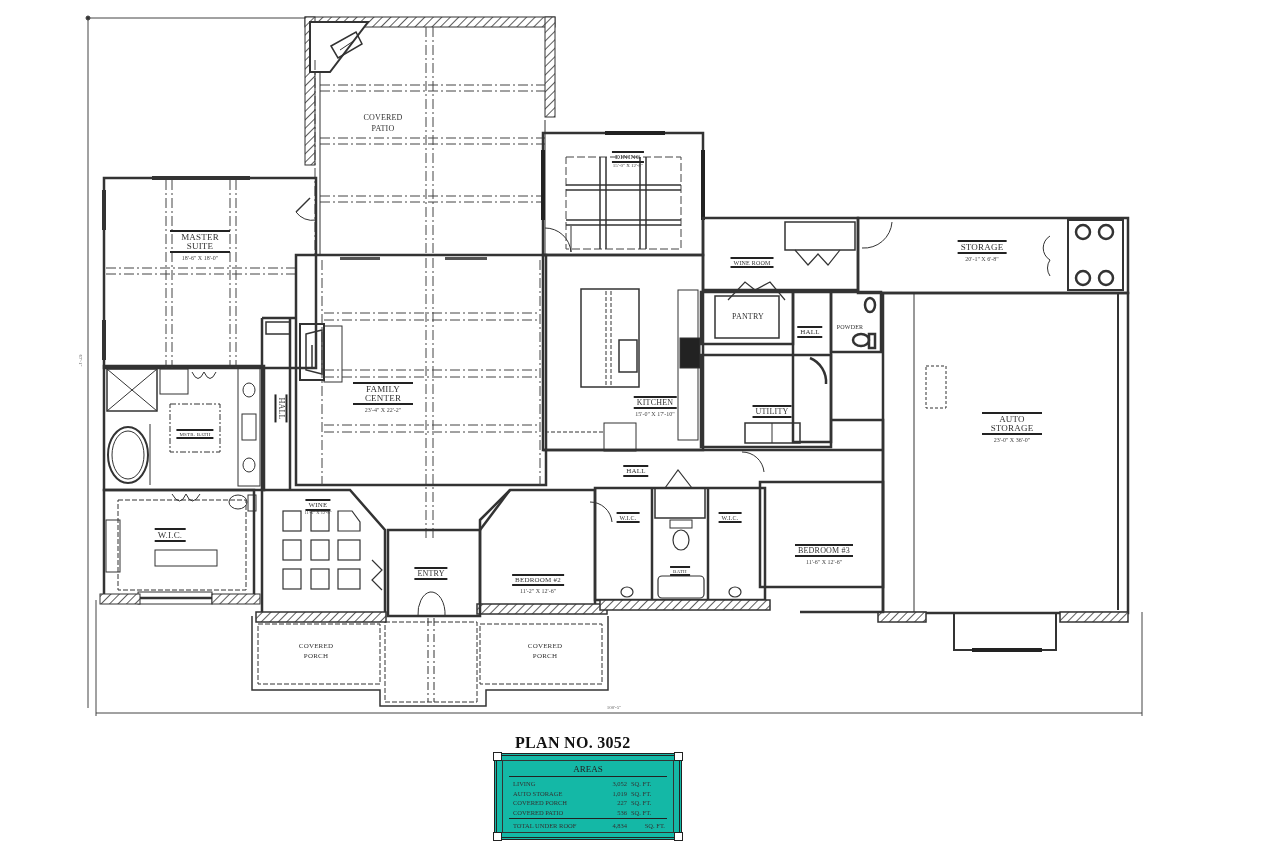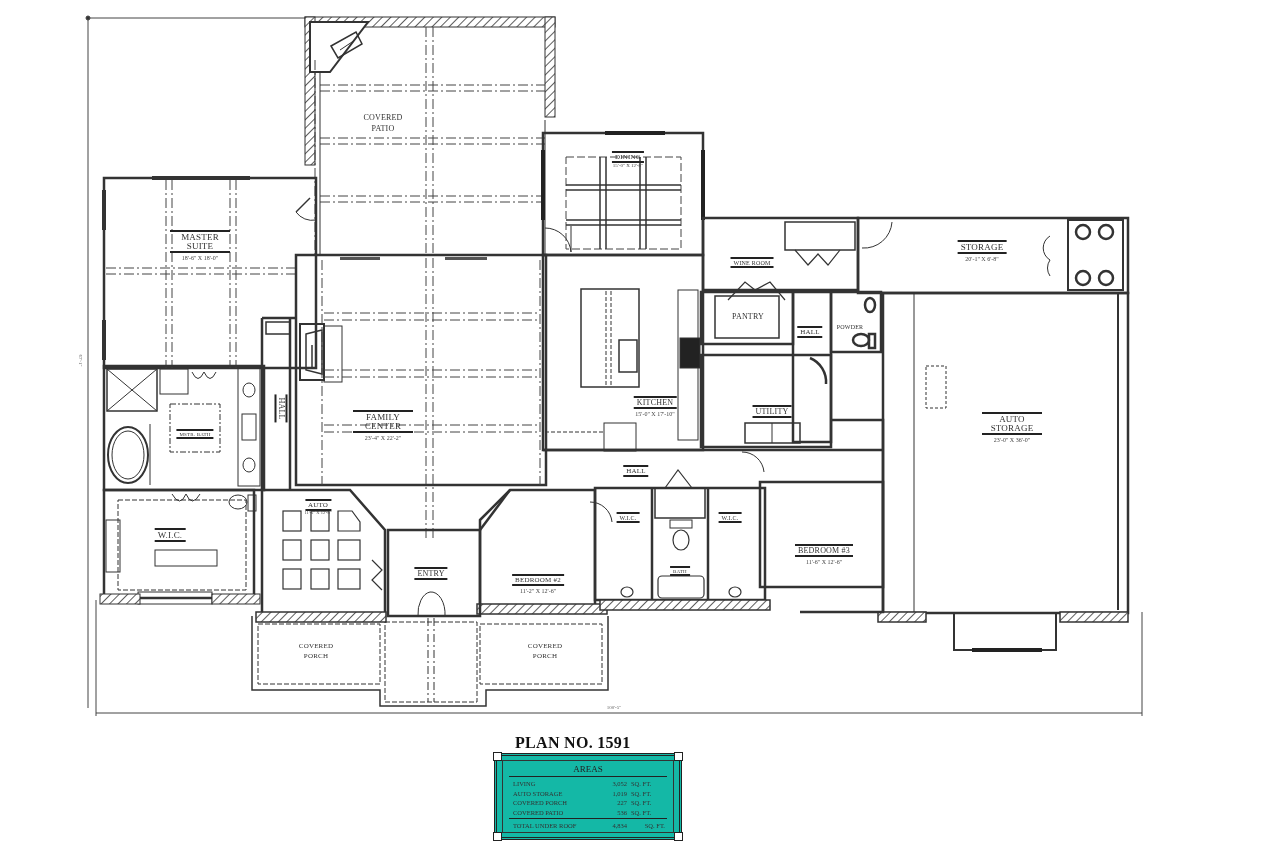--- a/index.html
+++ b/index.html
@@ -279,21 +279,21 @@
 </div>
 <div class="lbl" style="left:195px;top:423px;">
   <span class="nm ul" style="font-size:5px;">MSTR. BATH</span>
 </div>
 <div class="lbl" style="left:170px;top:525px;">
   <span class="nm ul" style="font-size:9px;">W.I.C.</span>
 </div>
 <div class="lbl vert" style="left:283px;top:400px;">
   <span class="nm ul" style="font-size:8px;">HALL</span>
 </div>
-<div class="lbl" style="left:383px;top:382px;width:60px;margin-top:28px;">
+<div class="lbl" style="left:383px;top:382px;width:60px;">
   <span class="nm ul" style="white-space:normal;font-size:9px;">FAMILY CENTER</span>
   <span class="dm">23'-4" X 22'-2"</span>
 </div>
 <div class="lbl" style="left:628px;top:122px;margin-top:24px;">
   <span class="nm ul" style="font-size:7px;">DINING</span>
   <span class="dm" style="font-size:5px;margin-top:0;">15'-0" X 12'-8"</span>
 </div>
 <div class="lbl" style="left:655px;top:392px;">
   <span class="nm ul" style="font-size:8px;">KITCHEN</span>
   <span class="dm">15'-0" X 17'-10"</span>
@@ -315,21 +315,21 @@
 </div>
 <div class="lbl" style="left:982px;top:237px;">
   <span class="nm ul" style="font-size:9px;text-align:center;">STORAGE</span>
   <span class="dm">20'-1" X 6'-8"</span>
 </div>
 <div class="lbl" style="left:1012px;top:412px;width:60px;">
   <span class="nm ul" style="white-space:normal;font-size:9px;">AUTO STORAGE</span>
   <span class="dm">23'-0" X 36'-0"</span>
 </div>
 <div class="lbl" style="left:318px;top:494px;">
-  <span class="nm ul" style="font-size:7px;">AUTO</span>
+  <span class="nm ul" style="font-size:7px;">WINE</span>
   <span class="dm" style="font-size:4.5px;margin-top:0;">11'-6" X 12'-8"</span>
 </div>
 <div class="lbl" style="left:431px;top:563px;">
   <span class="nm ul" style="font-size:8px;">ENTRY</span>
 </div>
 <div class="lbl" style="left:538px;top:557px;margin-top:12px;">
   <span class="nm ul" style="font-size:7px;">BEDROOM #2</span>
   <span class="dm">11'-2" X 12'-6"</span>
 </div>
 <div class="lbl" style="left:636px;top:460px;">
@@ -353,21 +353,21 @@
 PORCH</span>
 </div>
 <div class="lbl plain" style="left:545px;top:641px;">
   <span class="nm" style="white-space:pre;font-size:7px;line-height:10px;">COVERED
 PORCH</span>
 </div>
 
 <div class="lbl" style="left:614px;top:705px;font-size:5px;color:#666;">100'-5"</div>
 <div class="lbl vert" style="left:80px;top:358px;font-size:5px;color:#666;">67'-1"</div>
 
-<div id="plan-title">PLAN NO. 1591</div>
+<div id="plan-title">PLAN NO. 3052</div>
 
 <div id="areas">
   <div class="corner" style="left:-4px;top:-4px;"></div>
   <div class="corner" style="right:-4px;top:-4px;"></div>
   <div class="corner" style="left:-4px;bottom:-4px;"></div>
   <div class="corner" style="right:-4px;bottom:-4px;"></div>
   <div class="inner">
     <h4>AREAS</h4>
     <table>
       <tbody>

